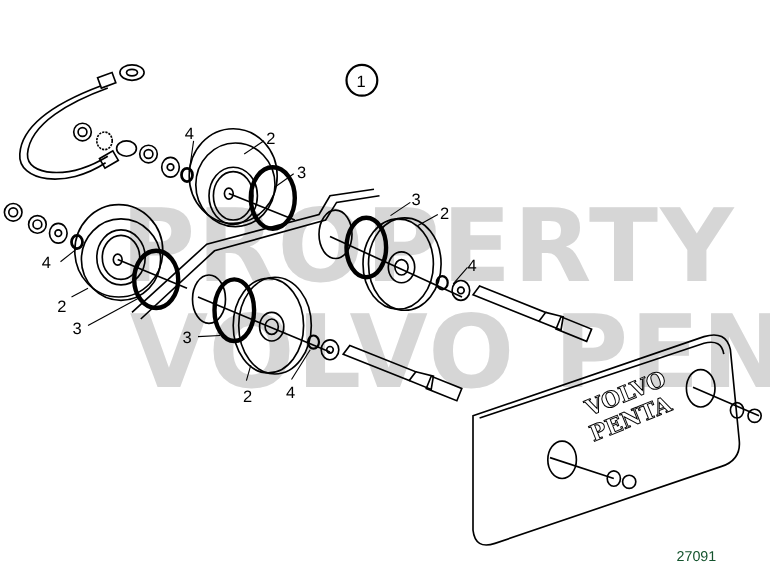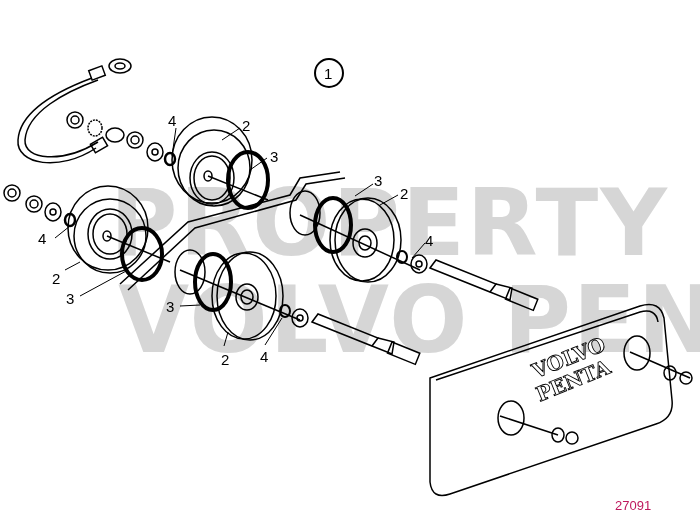--- a/index.html
+++ b/index.html
@@ -1,21 +1,21 @@
 <!DOCTYPE html>
 <html><head>
 <meta charset="utf-8">
 <style>
   html,body{margin:0;padding:0;background:#fff;}
   body{width:700px;height:529px;position:relative;overflow:hidden;font-family:"Liberation Sans",sans-serif;}
   svg{position:absolute;left:0;top:0;}
   .lbl{font-family:"Liberation Sans",sans-serif;font-size:15px;fill:#000;}
   .wm{font-family:"DejaVu Sans",sans-serif;font-weight:bold;font-size:92px;fill:#cfcfcf;opacity:0.85;letter-spacing:2px;}
   .logo{font-family:"DejaVu Serif",serif;font-weight:bold;font-size:20px;fill:#fff;stroke:#000;stroke-width:0.9;}
-  .ref{position:absolute;left:615px;top:498px;font-size:13px;color:#be185d;}
+  .ref{position:absolute;left:615px;top:498px;font-size:13px;color:#14532d;}
 </style>
 </head>
 <body>
 
 <svg width="700" height="529" viewBox="0 0 700 529">
 
   <g>
     <text class="wm" x="110" y="255" transform="rotate(0)">PROPERTY OF</text>
     <text class="wm" x="118" y="352">VOLVO PENTA</text>
   </g>

